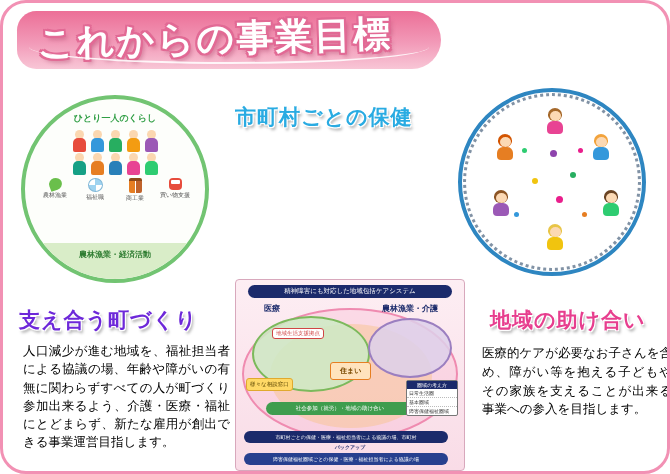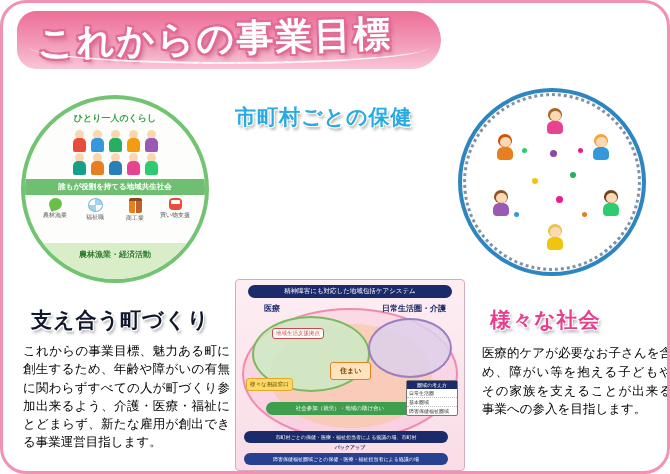--- a/index.html
+++ b/index.html
@@ -83,21 +83,21 @@
   .d3{left:70px;top:86px;width:6px;height:6px;background:#f1c40f;}
   .d4{left:94px;top:104px;width:7px;height:7px;background:#e91e8c;}
   .d5{left:120px;top:120px;width:5px;height:5px;background:#e67e22;}
   .d6{left:52px;top:120px;width:5px;height:5px;background:#3498db;}
   .d7{left:60px;top:56px;width:5px;height:5px;background:#2ecc71;}
   .d8{left:116px;top:56px;width:5px;height:5px;background:#e91e8c;}
   
   .sec-heading{position:absolute;margin:0;font-size:21px;font-weight:bold;letter-spacing:1px;white-space:nowrap;
     text-shadow:-1px -1px 0 #fff,1px -1px 0 #fff,-1px 1px 0 #fff,1px 1px 0 #fff,2px 3px 3px rgba(0,0,0,.35);}
   .h-blue{color:#29abe2;left:232px;top:100px;}
-  .h-green{color:#0f172a;left:28px;top:303px;text-align:right;}
+  .h-green{color:#6d28d9;left:16px;top:303px;text-align:right;}
   .h-pink{color:#e73e8e;left:487px;top:303px;}
   .body-text{position:absolute;margin:0;font-size:12.5px;line-height:1.5;color:#000;text-align:justify;}
   #care-body{left:240px;top:140px;width:212px;}
   #town-body{left:20px;top:339px;width:207px;line-height:1.46;}
   #child-body{left:479px;top:341px;width:190px;}
   
   .diagram{position:absolute;left:232px;top:276px;width:228px;height:190px;
     background:linear-gradient(180deg,#fdeef3,#f9dce7);border:1px solid #d8a8bc;border-radius:4px;overflow:hidden;}
   .dg-ellipse-pink{position:absolute;left:6px;top:28px;width:216px;height:132px;border:2px solid #ef8bb0;
     border-radius:50%;background:rgba(247,173,200,.28);box-sizing:border-box;}
@@ -178,21 +178,20 @@
         <div class="person">
             <div class="head"></div>
             <div class="torso"></div>
           </div>
         <div class="person">
             <div class="head"></div>
             <div class="torso"></div>
           </div>
       </div>
     </div>
-    <div class="band">誰もが役割を持てる地域共生社会</div>
     <div class="econ-row">
       <div class="econ-item">
         <div class="econ-icon icon-plant"></div>
         <div class="econ-label">農林漁業</div>
       </div>
       <div class="econ-item">
         <div class="econ-icon icon-windmill"></div>
         <div class="econ-label">福祉職</div>
       </div>
       <div class="econ-item">
@@ -244,33 +243,33 @@
     <div class="dot d4"></div>
     <div class="dot d5"></div>
     <div class="dot d6"></div>
     <div class="dot d7"></div>
     <div class="dot d8"></div>
   </div>
 
   <h2 class="sec-heading h-blue">市町村ごとの保健</h2>
 
   <h2 class="sec-heading h-green">支え合う町づくり</h2>
-  <p class="body-text" id="town-body">これからの事業目標、魅力ある町に創生するため、年齢や障がいの有無に関わらずすべての人が町づくり参加出来るよう、介護・医療・福祉にとどまらず、新たな雇用が創出できる事業運営目指します。</p>
-
-  <h2 class="sec-heading h-pink">様々な社会</h2>
+  <p class="body-text" id="town-body">人口減少が進む地域を、福祉担当者による協議の場、年齢や障がいの有無に関わらずすべての人が町づくり参加出来るよう、介護・医療・福祉にとどまらず、新たな雇用が創出できる事業運営目指します。</p>
+
+  <h2 class="sec-heading h-pink">地域の助け合い</h2>
   <p class="body-text" id="child-body">医療的ケアが必要なお子さんを含め、障がい等を抱える子どもやその家族を支えることが出来る事業への参入を目指します。</p>
 
   <div class="diagram">
     <div class="dg-ellipse-pink"></div>
     <div class="dg-ellipse-orange"></div>
     <div class="dg-title">精神障害にも対応した地域包括ケアシステム</div>
     <div class="dg-green-ellipse"></div>
     <div class="dg-purple-ellipse"></div>
     <div class="dg-med">医療</div>
-    <div class="dg-welf">日常生活圏・介護</div>
+    <div class="dg-welf">農林漁業・介護</div>
     <div class="dg-base">地域生活支援拠点</div>
     <div class="dg-consult">様々な相談窓口</div>
     <div class="dg-house">住まい</div>
     <div class="dg-part">社会参加（就労）・地域の助け合い</div>
     <div class="dg-area">
       <div class="dg-area-h">圏域の考え方</div>
       <div class="dg-area-row">日常生活圏</div>
       <div class="dg-area-row">基本圏域</div>
       <div class="dg-area-row">障害保健福祉圏域</div>
     </div>

